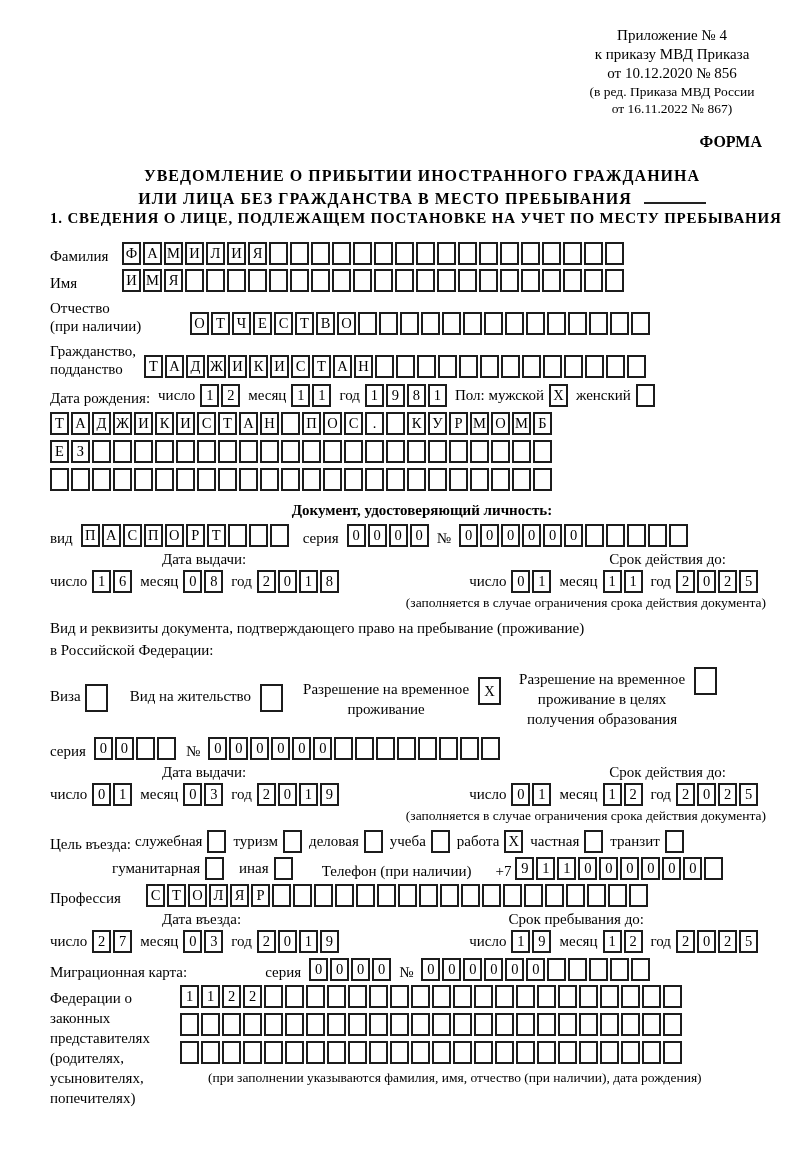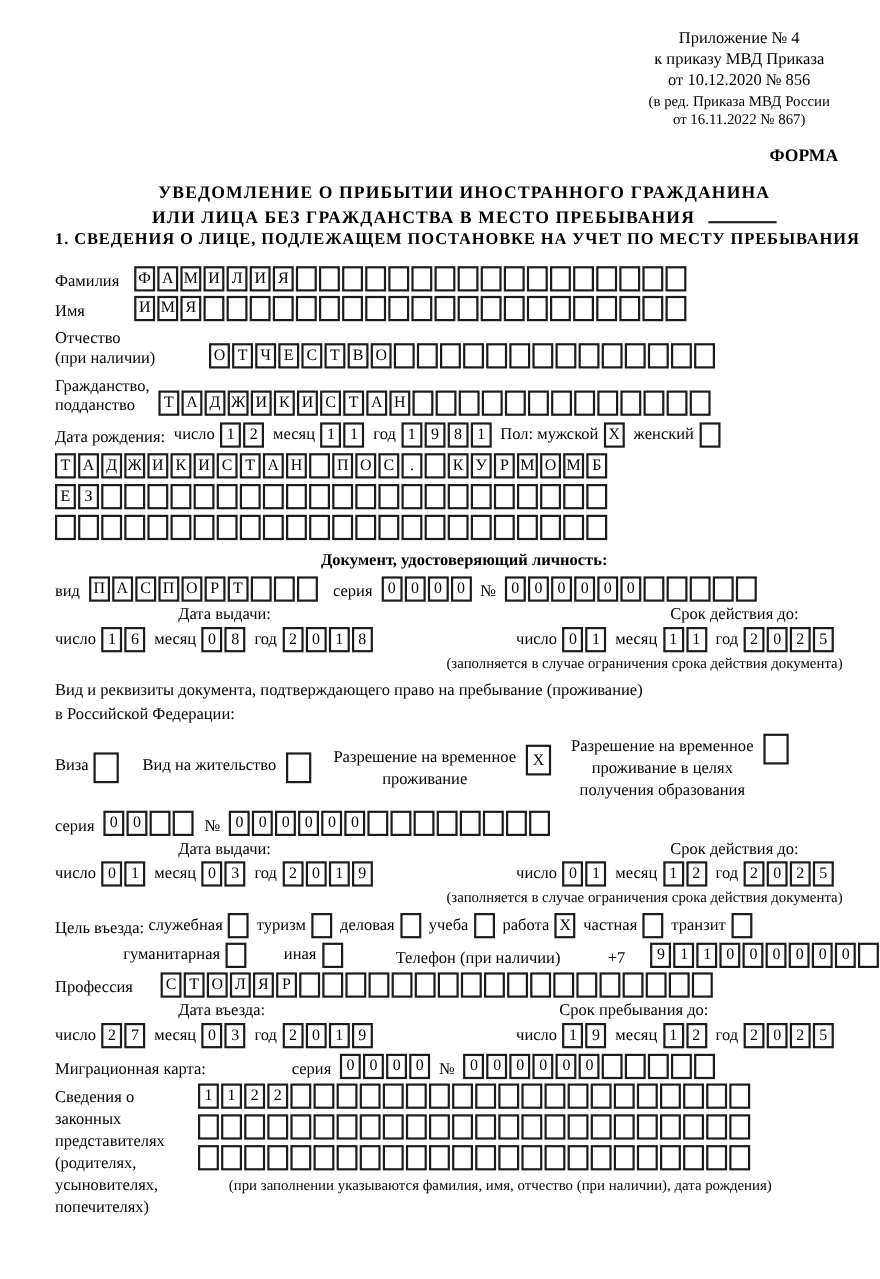--- a/index.html
+++ b/index.html
@@ -38,21 +38,21 @@
   .date-pair .g2 { margin-left: auto; margin-right: 36px; }
   .note-right { text-align: right; font-size: 13.5px; padding-right: 28px; margin: 1px 0 6px; }
   .intro { line-height: 22px; }
   .permit { display: flex; align-items: center; margin-top: 4px; margin-bottom: 8px; }
   .permit-item { display: flex; align-items: flex-start; }
   .permit-lbl { line-height: 20px; padding-top: 4px; }
   .permit-lbl.ctr { text-align: center; }
   .permit .cells { margin-left: 9px; margin-top: 2px; }
   .opt { display: inline-flex; align-items: center; margin-right: 7px; }
   .opt .cells { margin-left: 5px; }
-  .indent { margin-left: 62px; gap: 19px; }
+  .indent { margin-left: 62px; }
   .rep { display: flex; margin-top: 2px; }
   .rep-note { font-size: 13.5px; margin-top: 6px; margin-left: 28px; }
 </style>
 </head>
 <body>
 
 <div class="hdr-note">
   <div>Приложение № 4</div>
   <div>к приказу МВД Приказа</div>
   <div>от 10.12.2020 № 856</div>
@@ -666,21 +666,21 @@
       <span class="cell"></span>
       <span class="cell"></span>
       <span class="cell"></span>
       <span class="cell"></span>
       <span class="cell"></span>
     </span>
 </div>
 
 <div class="rep">
   <span class="lbl lbl2 w130" style="line-height:20px;">
-    <div>Сведения о</div>
+    <div>Федерации о</div>
     <div>законных</div>
     <div>представителях</div>
     <div>(родителях,</div>
     <div>усыновителях,</div>
     <div>попечителях)</div>
   </span>
   <span class="stack">
     <span class="cells">
         <span class="cell">1</span>
         <span class="cell">1</span>

